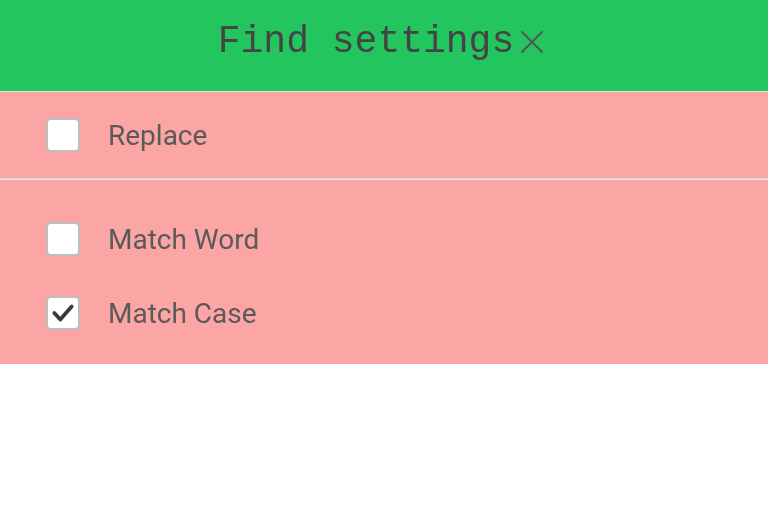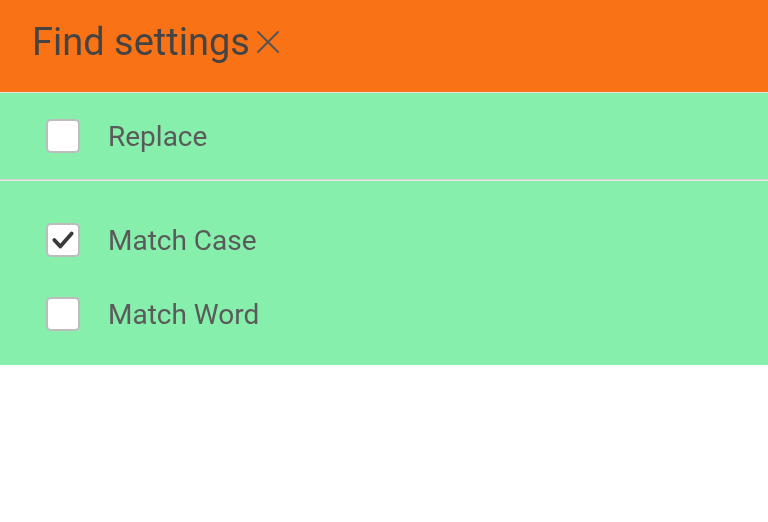--- a/index.html
+++ b/index.html
@@ -10,44 +10,45 @@
     body {
       font-family: -apple-system, BlinkMacSystemFont, "Segoe UI", Roboto, Helvetica, Arial, sans-serif;
       width: 768px;
       height: 522px;
       background: #ffffff;
       overflow: hidden;
     }
     .header {
       display: flex;
       align-items: center;
-      justify-content: flex-start;
+      justify-content: center;
       padding: 20px 32px 28px 32px;
-      background: #f97316;
+      background: #22c55e;
+      font-family: Liberation Mono, monospace;
     }
     .title {
       font-size: 38px;
       font-weight: 400;
       color: #444444;
     }
     .close-btn {
       width: 36px;
       height: 36px;
       display: flex;
       align-items: center;
       justify-content: center;
       cursor: pointer;
       color: #555555;
     }
     .close-btn svg {
       width: 30px;
       height: 30px;
     }
     .section {
-      background: #86efac;
+      background: #fca5a5;
       border-top: 1px solid #e5e5e5;
     }
     .section-top {
       border-bottom: 1px solid #d5d5d5;
     }
     .row {
       display: flex;
       align-items: center;
       padding: 26px 46px;
       gap: 28px;
@@ -102,28 +103,28 @@
   <div class="row">
     <div class="checkbox">
       
     </div>
     <span class="row-label">Replace</span>
   </div>
 </div>
 
 <div class="section section-bottom">
   <div class="row">
+    <div class="checkbox">
+      
+    </div>
+    <span class="row-label">Match Word</span>
+  </div>
+
+  <div class="row">
     <div class="checkbox checked">
       <svg viewBox="0 0 24 24" fill="none" stroke="#3a3a3a" stroke-width="3.5" stroke-linecap="round" stroke-linejoin="round">
         <polyline points="4 12 9.5 18 20 6"></polyline>
       </svg>
     </div>
     <span class="row-label">Match Case</span>
   </div>
 
-  <div class="row">
-    <div class="checkbox">
-      
-    </div>
-    <span class="row-label">Match Word</span>
-  </div>
-
 </div>
 
 </body></html>

